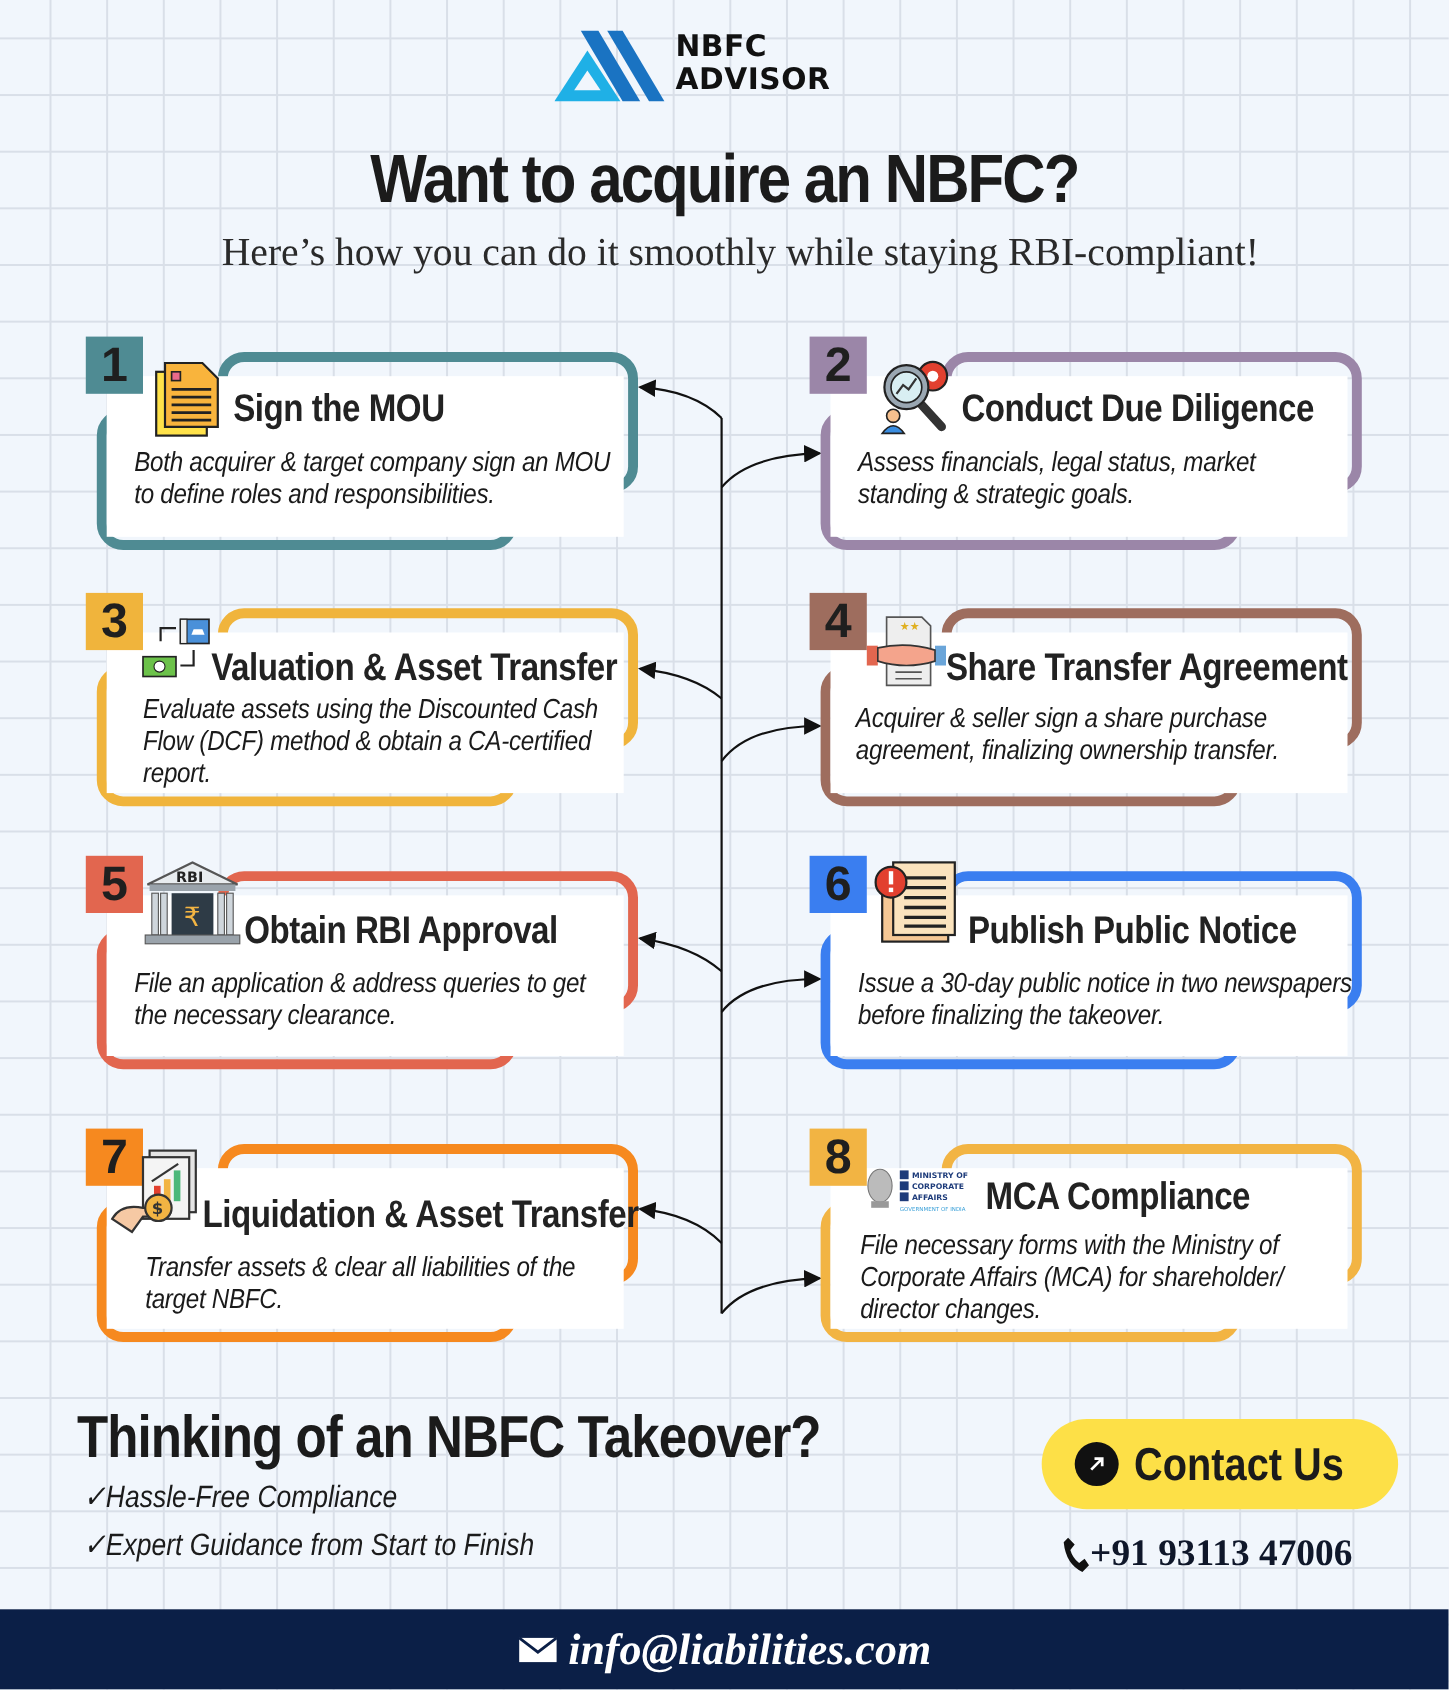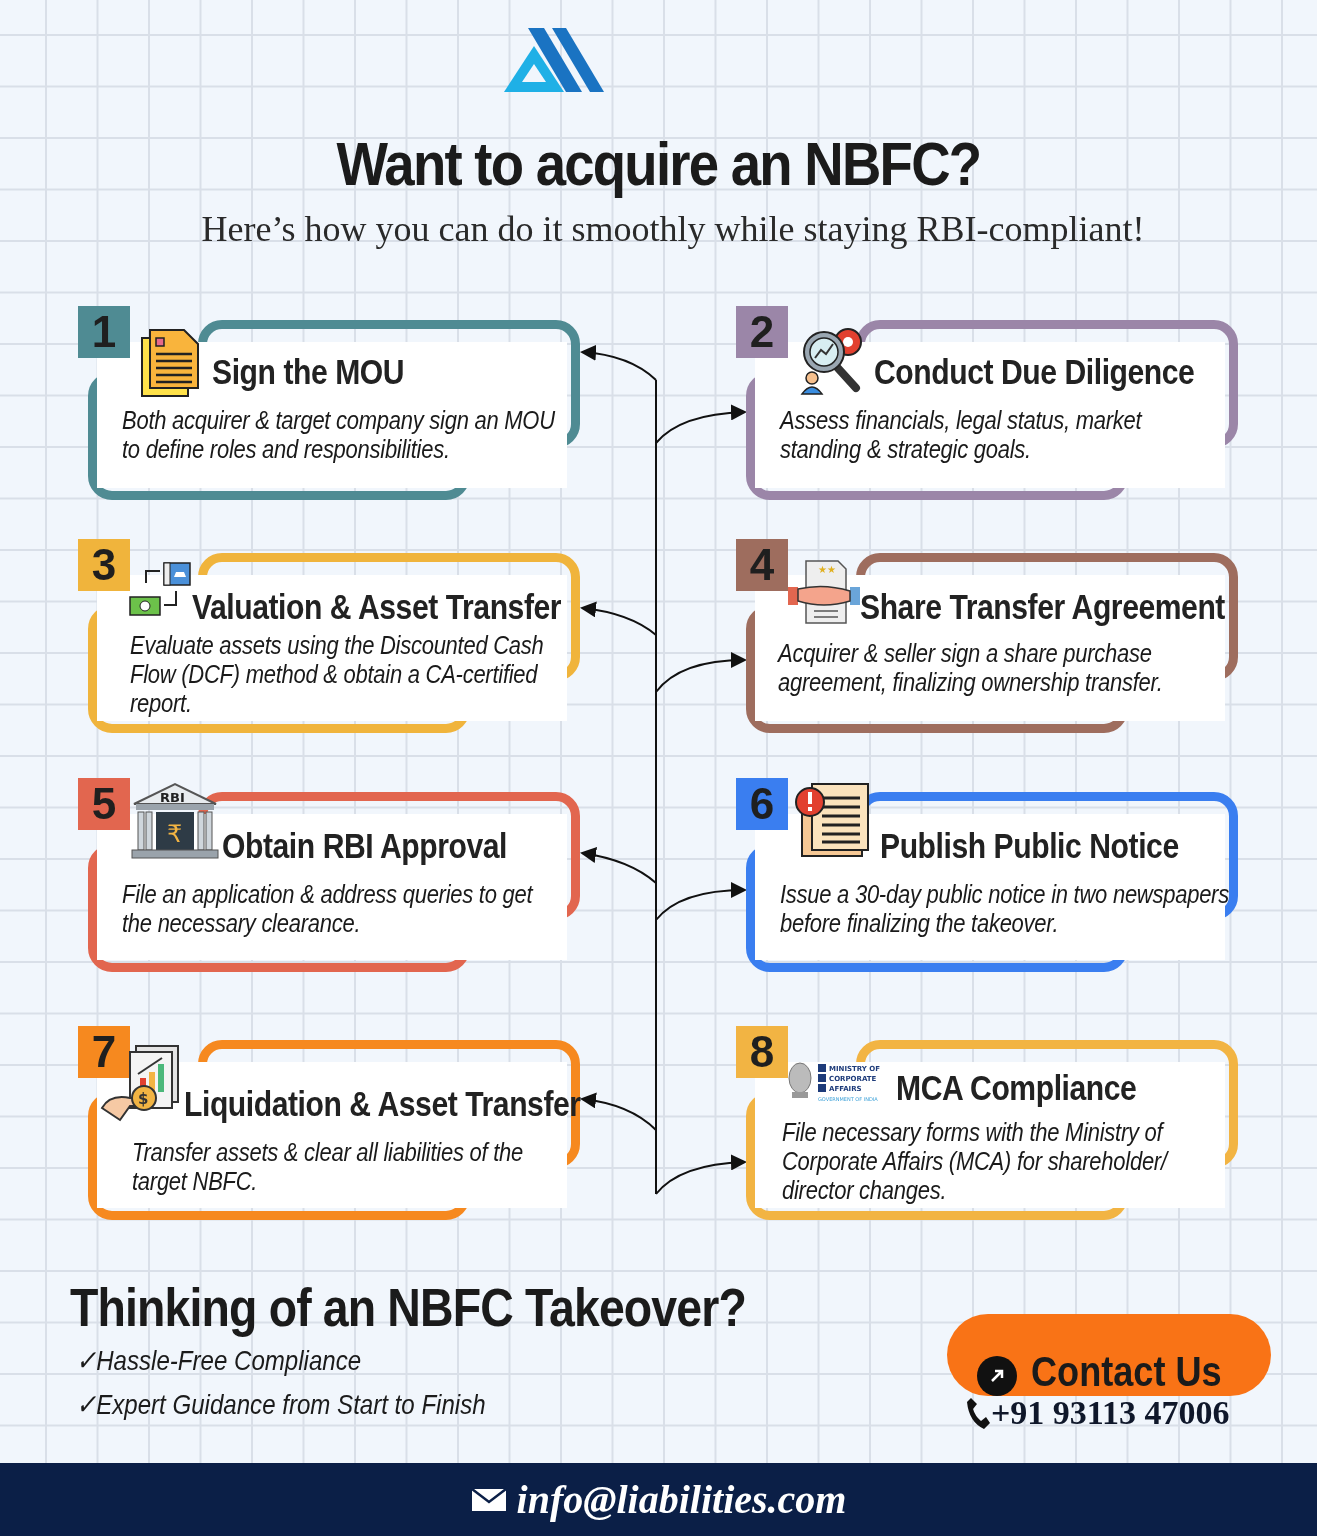--- a/index.html
+++ b/index.html
@@ -75,21 +75,21 @@
     left: 70px; top: 1276px; font-weight: bold; font-size: 54px; color: #1b1b1b;
     letter-spacing: -1px; white-space: nowrap;
     transform: scaleX(0.86); transform-origin: left center;
   }
   .bullet {
     left: 76px; font-style: italic; font-size: 28px; color: #1b1b1b; white-space: nowrap;
     transform: scaleX(0.86); transform-origin: left center;
   }
   .contact-btn {
     left: 947px; top: 1290px; width: 324px; height: 82px; border-radius: 41px;
-    background: #f97316; display: flex; align-items: flex-end; cursor: pointer; margin-top: 24px;
+    background: #fde047; display: flex; align-items: center; cursor: pointer;
   }
   .contact-btn .arrow-circle {
     margin-left: 30px; width: 40px; height: 40px; border-radius: 50%;
     background: #111; display: flex; align-items: center; justify-content: center;
   }
   .contact-btn .lbl {
     margin-left: 14px; font-weight: bold; font-size: 42px; color: #1b1b1b;
     white-space: nowrap; transform: scaleX(0.86); transform-origin: left center;
   }
   .phone {
@@ -108,20 +108,24 @@
 </head>
 <body>
 
 <div class="abs logo">
   <svg width="106" height="70" viewBox="0 0 106 70">
     <polygon points="0,68 30,22 60,68" fill="#1fb0e6"></polygon>
     <polygon points="18,58 30,40 42,58" fill="#f1f6fc"></polygon>
     <polygon points="24,4 40,4 78,68 62,68" fill="#1a73c2"></polygon>
     <polygon points="48,4 62,4 100,68 86,68" fill="#1a73c2"></polygon>
   </svg>
+  <div class="logo-text">
+    <div>NBFC</div>
+    <div>ADVISOR</div>
+  </div>
 </div>
 
 <div class="abs headline">Want to acquire an NBFC?</div>
 <div class="abs subhead">Here’s how you can do it smoothly while staying RBI-compliant!</div>
 
 <svg class="abs connector" width="190" height="870" viewBox="0 0 190 870">
   <defs>
     <marker id="ah" markerWidth="8" markerHeight="8" refX="7" refY="4" orient="auto">
       <path d="M0,0 L8,4 L0,8 Z" fill="#111"></path>
     </marker>

